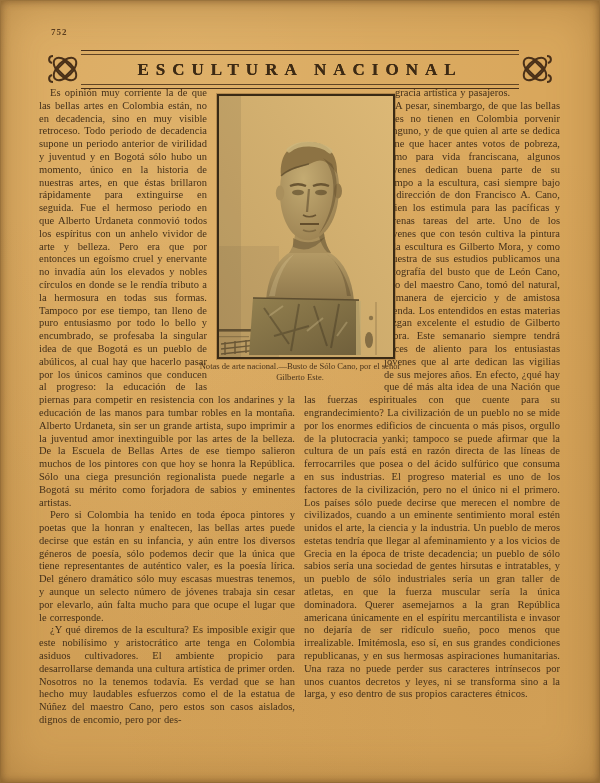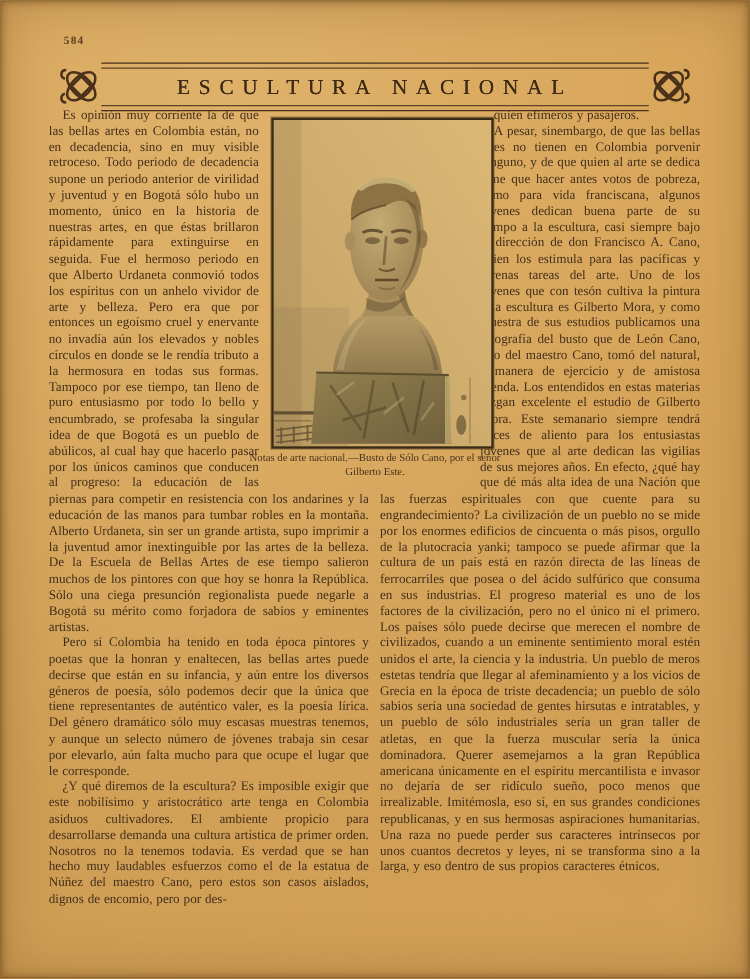--- a/index.html
+++ b/index.html
@@ -23,21 +23,21 @@
   .band { position:absolute; left:47px; top:49px; width:506px; height:42px;
           display:flex; align-items:stretch; }
   .orn  { width:36px; height:46px; margin-top:-3px; flex:0 0 auto; }
   .orn.right { transform:scaleX(-1); }
   .band-mid { position:relative; flex:1 1 auto; margin:0 -2px; }
   .rule { position:absolute; left:0; right:0; height:1.3px; background:#4a3119; }
   .rule.r1 { top:1px; } .rule.r2 { top:5px; opacity:.85; }
   .rule.r3 { bottom:6px; opacity:.85; } .rule.r4 { bottom:2px; }
   .title { position:absolute; left:0; right:0; top:7px; bottom:7px; margin:0;
           display:flex; align-items:center; justify-content:center;
-          font-size:17px; font-weight:normal; letter-spacing:7px; color:#3d2a14;
+          font-size:17px; font-weight:bold; letter-spacing:7px; color:#3d2a14;
           text-shadow:0 0 0.5px #3d2a14; white-space:nowrap; }
 
   
   .col { position:absolute; top:87px; width:256px; height:678px; overflow:hidden;
          font-size:10.5px; line-height:12.8px; color:#44301a; text-align:justify;
          word-spacing:0.5px; }
   .col-left  { left:39px; }
   .col-right { left:304px; }
   .col p { margin:0; text-indent:11px; }
   .spacer { height:301px; }
@@ -53,21 +53,21 @@
   .caption { position:absolute; left:188px; top:361px; width:224px; text-align:center;
              font-size:8.6px; line-height:10.5px; color:#49331b; }
   .cap-b { font-weight:normal; }
   .cap-line2 { display:block; }
 </style>
 </head>
 <body>
 
 <div class="page">
 
-  <div class="page-number">584</div>
+  <div class="page-number">752</div>
 
   <header class="band">
     <svg class="orn left" viewBox="0 0 36 46">
       <g fill="none" stroke="#4a3119" stroke-width="2">
         <ellipse cx="18" cy="23" rx="14" ry="7.5" transform="rotate(45 18 23)"></ellipse>
         <ellipse cx="18" cy="23" rx="14" ry="7.5" transform="rotate(-45 18 23)"></ellipse>
         <rect x="12.5" y="17.5" width="11" height="11" transform="rotate(45 18 23)"></rect>
         <path d="M6,10 C1,10 1,16 5,17 M6,36 C1,36 1,30 5,29"></path>
       </g>
     </svg>
@@ -90,21 +90,21 @@
 
   <section class="col col-left">
     <div class="spacer sp-right"></div>
     <p>Es opinión muy corriente la de que las bellas artes en Colombia están, no en decadencia, sino en muy visible retroceso. Todo periodo de decadencia supone un periodo anterior de virilidad y juventud y en Bogotá sólo hubo un momento, único en la historia de nuestras artes, en que éstas brillaron rápidamente para extinguirse en seguida. Fue el hermoso periodo en que Alberto Urdaneta conmovió todos los espíritus con un anhelo vividor de arte y belleza. Pero era que por entonces un egoísmo cruel y enervante no invadía aún los elevados y nobles círculos en donde se le rendía tributo a la hermosura en todas sus formas. Tampoco por ese tiempo, tan lleno de puro entusiasmo por todo lo bello y encumbrado, se profesaba la singular idea de que Bogotá es un pueblo de abúlicos, al cual hay que hacerlo pasar por los únicos caminos que conducen al progreso: la educación de las piernas para competir en resistencia con los andarines y la educación de las manos para tumbar robles en la montaña. Alberto Urdaneta, sin ser un grande artista, supo imprimir a la juventud amor inextinguible por las artes de la belleza. De la Escuela de Bellas Artes de ese tiempo salieron muchos de los pintores con que hoy se honra la República. Sólo una ciega presunción regionalista puede negarle a Bogotá su mérito como forjadora de sabios y eminentes artistas.</p>
     <p>Pero si Colombia ha tenido en toda época pintores y poetas que la honran y enaltecen, las bellas artes puede decirse que están en su infancia, y aún entre los diversos géneros de poesía, sólo podemos decir que la única que tiene representantes de auténtico valer, es la poesía lírica. Del género dramático sólo muy escasas muestras tenemos, y aunque un selecto número de jóvenes trabaja sin cesar por elevarlo, aún falta mucho para que ocupe el lugar que le corresponde.</p>
     <p>¿Y qué diremos de la escultura? Es imposible exigir que este nobilísimo y aristocrático arte tenga en Colombia asiduos cultivadores. El ambiente propicio para desarrollarse demanda una cultura artística de primer orden. Nosotros no la tenemos todavía. Es verdad que se han hecho muy laudables esfuerzos como el de la estatua de Núñez del maestro Cano, pero estos son casos aislados, dignos de encomio, pero por des-</p>
   </section>
 
   <section class="col col-right">
     <div class="spacer sp-left"></div>
-    <p>quien efímeros y pasajeros.</p>
+    <p>gracia artística y pasajeros.</p>
     <p>A pesar, sinembargo, de que las bellas artes no tienen en Colombia porvenir ninguno, y de que quien al arte se dedica tiene que hacer antes votos de pobreza, como para vida franciscana, algunos jóvenes dedican buena parte de su tiempo a la escultura, casi siempre bajo la dirección de don Francisco A. Cano, quien los estimula para las pacíficas y serenas tareas del arte. Uno de los jóvenes que con tesón cultiva la pintura y la escultura es Gilberto Mora, y como muestra de sus estudios publicamos una fotografía del busto que de León Cano, hijo del maestro Cano, tomó del natural, a manera de ejercicio y de amistosa prenda. Los entendidos en estas materias juzgan excelente el estudio de Gilberto Mora. Este semanario siempre tendrá voces de aliento para los entusiastas jóvenes que al arte dedican las vigilias de sus mejores años. En efecto, ¿qué hay que dé más alta idea de una Nación que las fuerzas espirituales con que cuente para su engrandecimiento? La civilización de un pueblo no se mide por los enormes edificios de cincuenta o más pisos, orgullo de la plutocracia yanki; tampoco se puede afirmar que la cultura de un país está en razón directa de las líneas de ferrocarriles que posea o del ácido sulfúrico que consuma en sus industrias. El progreso material es uno de los factores de la civilización, pero no el único ni el primero. Los países sólo puede decirse que merecen el nombre de civilizados, cuando a un eminente sentimiento moral estén unidos el arte, la ciencia y la industria. Un pueblo de meros estetas tendría que llegar al afeminamiento y a los vicios de Grecia en la época de triste decadencia; un pueblo de sólo sabios sería una sociedad de gentes hirsutas e intratables, y un pueblo de sólo industriales sería un gran taller de atletas, en que la fuerza muscular sería la única dominadora. Querer asemejarnos a la gran República americana únicamente en el espíritu mercantilista e invasor no dejaría de ser ridículo sueño, poco menos que irrealizable. Imitémosla, eso sí, en sus grandes condiciones republicanas, y en sus hermosas aspiraciones humanitarias. Una raza no puede perder sus caracteres intrínsecos por unos cuantos decretos y leyes, ni se transforma sino a la larga, y eso dentro de sus propios caracteres étnicos.</p>
   </section>
 
   <figure class="photo">
     <svg viewBox="0 0 174 261" preserveAspectRatio="none">
       <defs>
         <linearGradient id="pbg" x1="1" y1="0" x2="0" y2="1">
           <stop offset="0" stop-color="#dcb876"></stop>
           <stop offset="1" stop-color="#c3a265"></stop>
         </linearGradient>

